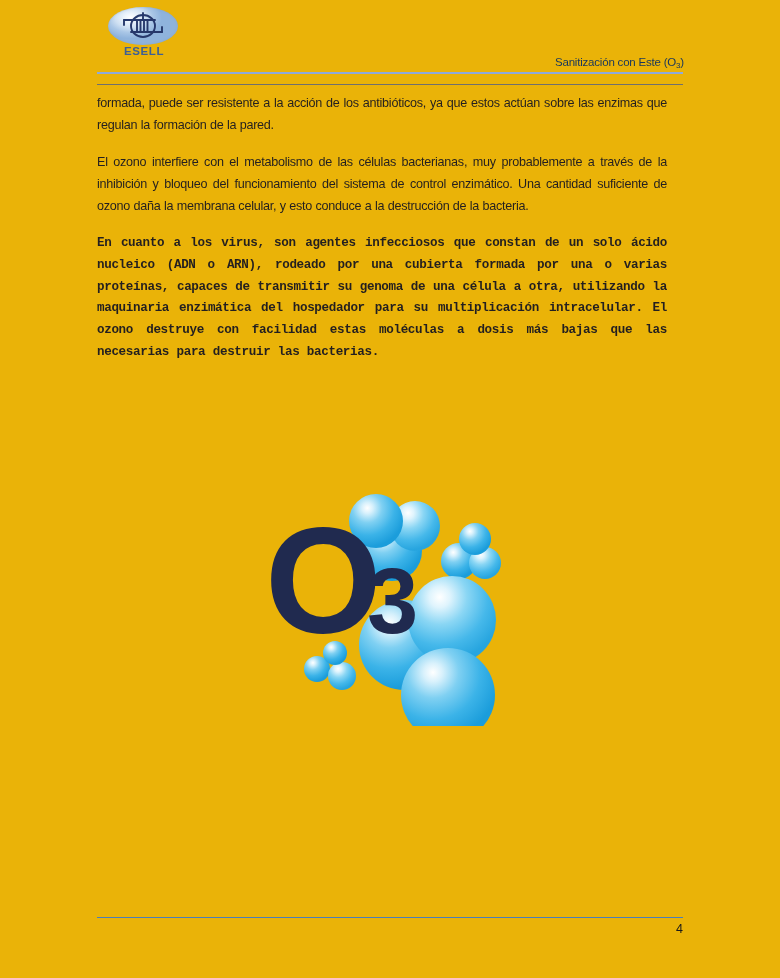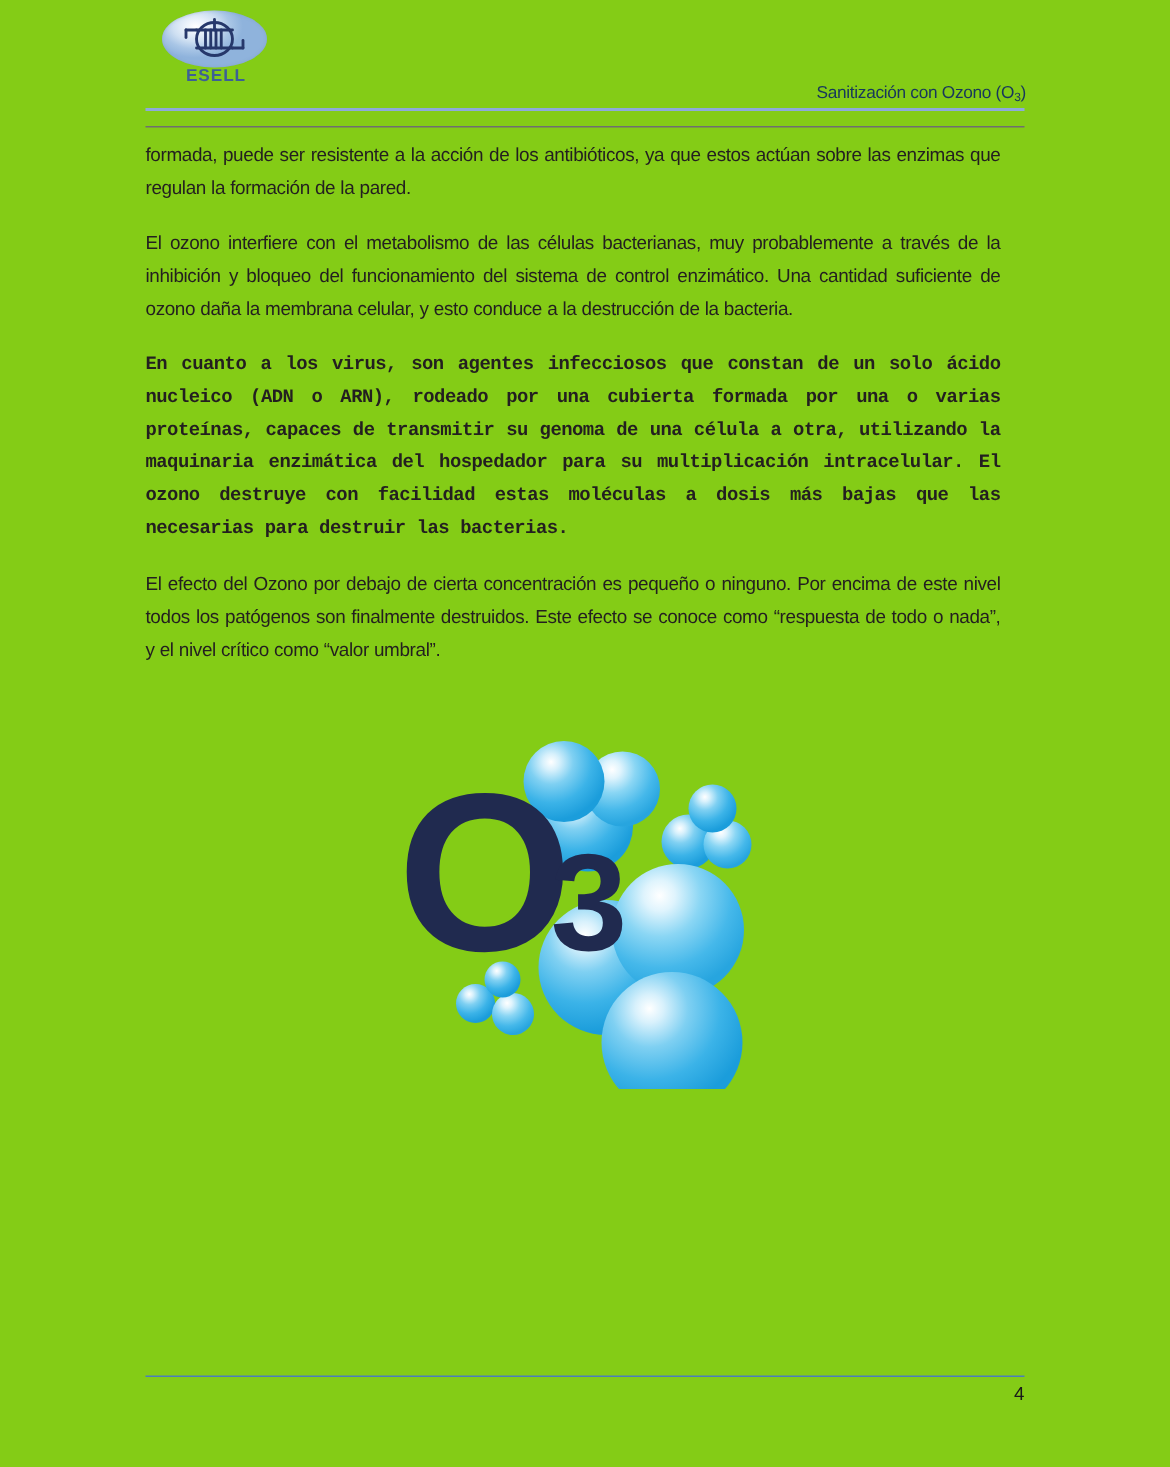--- a/index.html
+++ b/index.html
@@ -15,21 +15,21 @@
     color: #231f20;
     overflow: hidden;
   }
 
   
   .page {
     position: absolute;
     left: 0; top: 0;
     width: 780px;
     height: 978px;
-    background: #84cc16;
+    background: #eab308;
   }
 
   
   .header {
     position: absolute;
     left: 0; top: 0;
     width: 780px;
     height: 90px;
   }
   .logo-wrap {
@@ -170,31 +170,30 @@
           <line x1="2" y1="9" x2="9" y2="9"></line>
           <line x1="2" y1="9" x2="2" y2="14"></line>
           <line x1="40" y1="21" x2="33" y2="21"></line>
           <line x1="40" y1="16" x2="40" y2="21"></line>
           <line x1="21" y1="2" x2="21" y2="9"></line>
         </g>
       </svg>
       <div class="logo-text">ESELL</div>
     </div>
 
-    <div class="header-title"><span>Sanitización con Ozono (O</span><sub>3</sub><span>)</span></div>
+    <div class="header-title"><span>Sanitización con Este (O</span><sub>3</sub><span>)</span></div>
 
     <div class="header-rule-blue"></div>
     <div class="header-rule-dark"></div>
   </div>
 
   <div class="content">
     <p class="para">formada, puede ser resistente a la acción de los antibióticos, ya que estos actúan sobre las enzimas que regulan la formación de la pared.</p>
     <p class="para">El ozono interfiere con el metabolismo de las células bacterianas, muy probablemente a través de la inhibición y bloqueo del funcionamiento del sistema de control enzimático. Una cantidad suficiente de ozono daña la membrana celular, y esto conduce a la destrucción de la bacteria.</p>
     <p class="para bold">En cuanto a los virus, son agentes infecciosos que constan de un solo ácido nucleico (ADN o ARN), rodeado por una cubierta formada por una o varias proteínas, capaces de transmitir su genoma de una célula a otra, utilizando la maquinaria enzimática del hospedador para su multiplicación intracelular. El ozono destruye con facilidad estas moléculas a dosis más bajas que las necesarias para destruir las bacterias.</p>
-    <p class="para">El efecto del Ozono por debajo de cierta concentración es pequeño o ninguno. Por encima de este nivel todos los patógenos son finalmente destruidos. Este efecto se conoce como “respuesta de todo o nada”, y el nivel crítico como “valor umbral”.</p>
   </div>
 
   <div class="figure">
     <svg width="245" height="253" viewBox="0 0 245 253">
       <defs>
         <radialGradient id="sph" cx="34%" cy="26%" r="72%">
           <stop offset="0%" stop-color="#ffffff"></stop>
           <stop offset="14%" stop-color="#d8f1fc"></stop>
           <stop offset="38%" stop-color="#7fd0f2"></stop>
           <stop offset="70%" stop-color="#3bb3e8"></stop>

